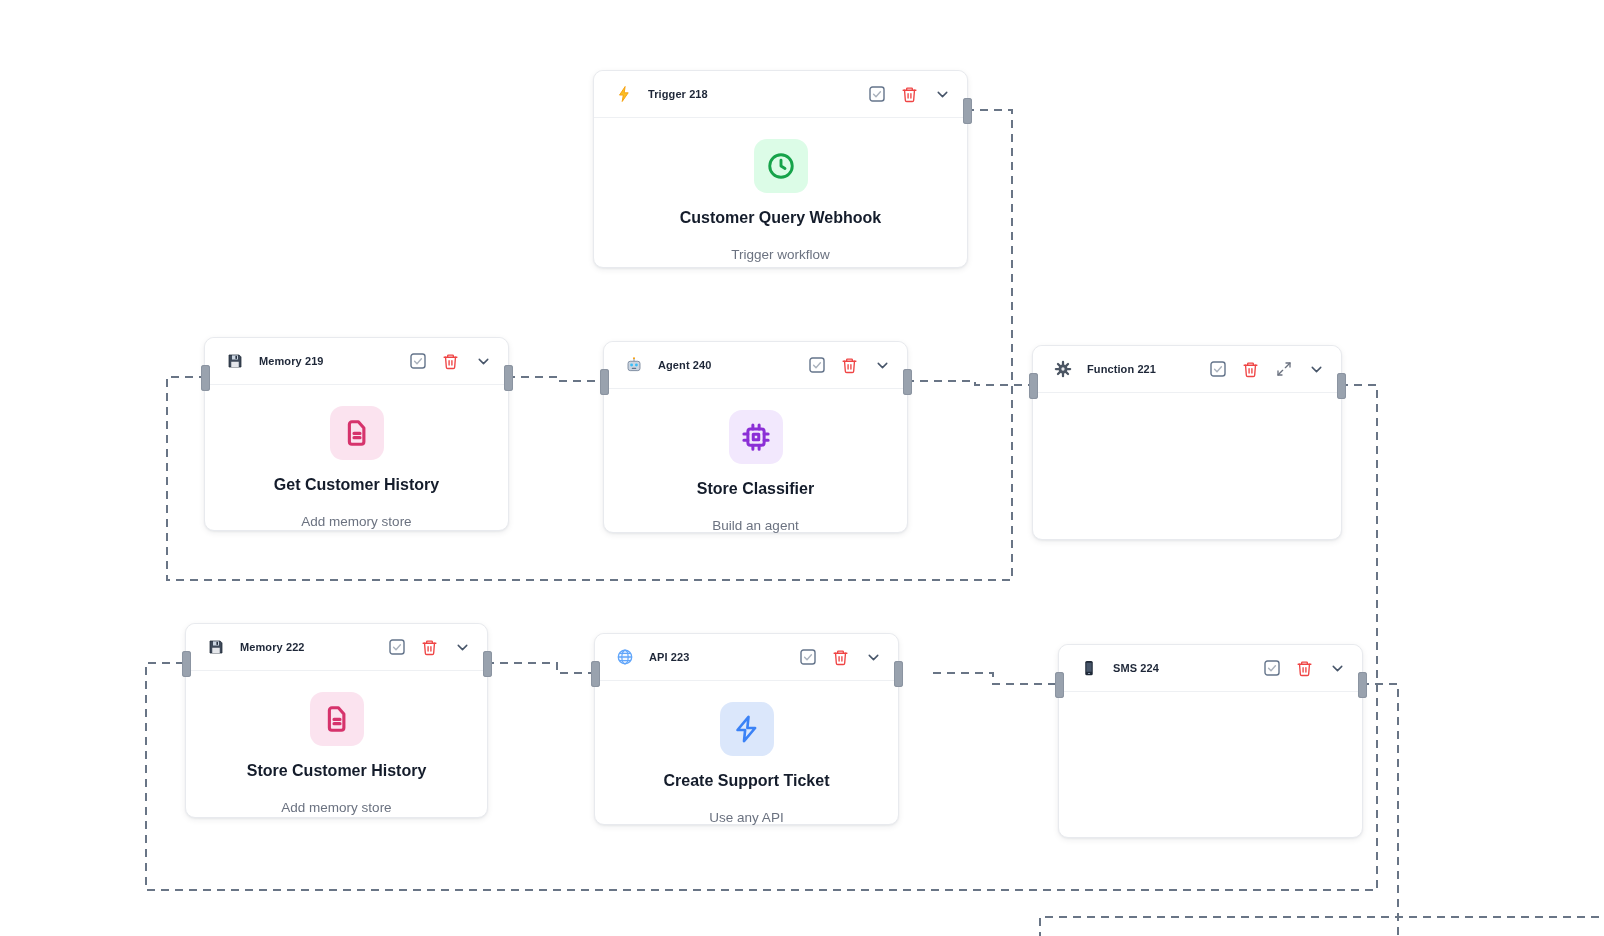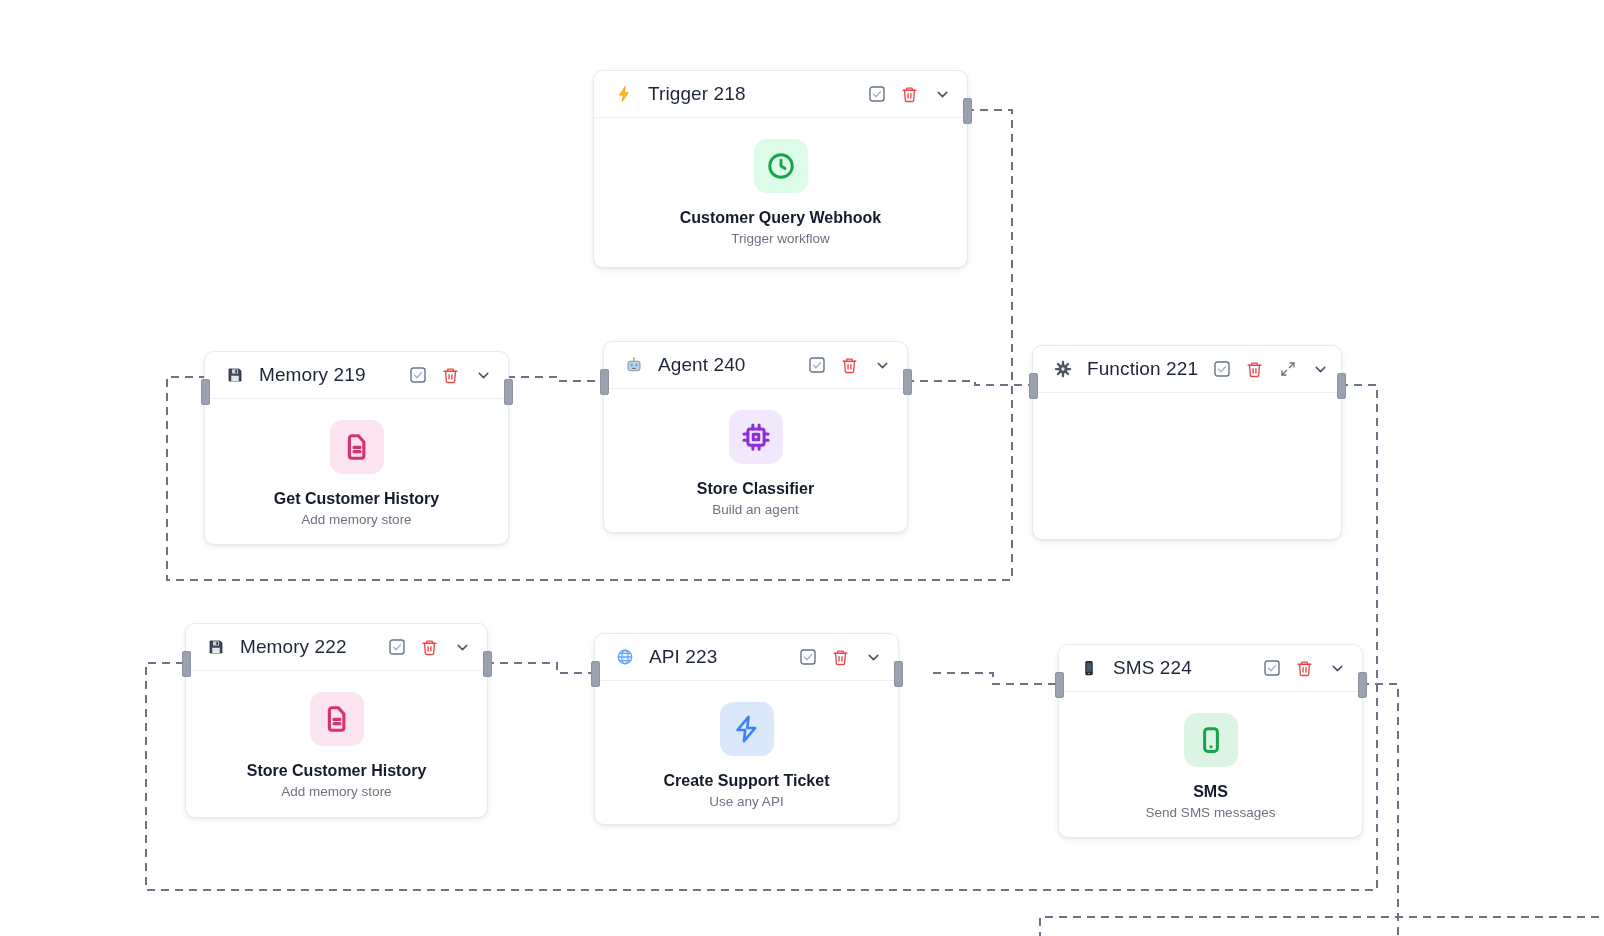--- a/index.html
+++ b/index.html
@@ -14,38 +14,38 @@
     position:absolute;background:#ffffff;border:1px solid #e8eaee;border-radius:10px;
     box-shadow:0 1px 2px rgba(16,24,40,.05),0 2px 6px rgba(16,24,40,.07);
   }
   .node-header{
     height:46px;display:flex;align-items:center;gap:15px;
     padding:0 16px 0 21px;border-bottom:1px solid #eef0f3;
     border-radius:10px 10px 0 0;background:#ffffff;
   }
   .emoji{width:18px;height:18px;display:inline-flex;flex:0 0 auto;}
   .node-title{
-    font-size:19px;font-weight:400;color:#1e2738;letter-spacing:.1px;
+    font-size:11px;font-weight:700;color:#1e2738;letter-spacing:.1px;
     flex:0 1 auto;white-space:nowrap;
   }
   .actions{margin-left:auto;display:flex;align-items:center;gap:16px;}
   .act{
     background:none;border:none;padding:0;margin:0;cursor:pointer;
     width:17px;height:17px;display:inline-flex;align-items:center;justify-content:center;
   }
   .node-body{
     display:flex;flex-direction:column;align-items:center;
     padding-top:21px;
   }
   .tile{
     width:54px;height:54px;border-radius:13px;
     display:flex;align-items:center;justify-content:center;
   }
   .body-title{margin-top:16px;font-size:16px;font-weight:700;color:#141c2b;}
-  .body-sub{margin-top:4px;font-size:13.5px;color:#6b7280;}
+  .body-sub{margin-top:20px;font-size:13.5px;color:#6b7280;}
 
   .handle{
     position:absolute;width:9px;height:26px;border-radius:3px;
     background:#99a2ae;box-shadow:inset 0 0 0 1px #8b94a1;top:27px;
   }
   .handle.left{left:-4.5px;}
   .handle.right{right:-4.5px;}
 </style>
 </head>
 <body>
@@ -101,21 +101,21 @@
             <circle cx="12" cy="12" r="9"></circle>
             <path d="M12 7.4v4.6l3.2 2"></path>
           </svg>
       </div>
       <div class="body-title">Customer Query Webhook</div>
       <div class="body-sub">Trigger workflow</div>
     </div>
     <span class="handle right"></span>
   </div>
 
-  <div class="node" style="left:204px;top:351px;width:303px;height:192px">
+  <div class="node" style="left:204px;top:337px;width:303px;height:192px">
     <div class="node-header">
       <span class="emoji">
         <svg viewBox="0 0 24 24" width="18" height="18">
             <path d="M4 4h13.5L20 6.5V20H4z" fill="#3f4a5a" stroke="#1f2937" stroke-width="1"></path>
             <rect x="8" y="4.5" width="8" height="5.5" fill="#cbd5e1"></rect>
             <rect x="12.6" y="5.2" width="2" height="4" fill="#1f2937"></rect>
             <rect x="7" y="13" width="10" height="7" fill="#e5e7eb"></rect>
           </svg>
       </span>
       <span class="node-title">Memory 219</span>
@@ -375,27 +375,17 @@
               <path d="M10 11v6M14 11v6"></path>
             </svg>
         </button>
         <button class="act">
           <svg viewBox="0 0 24 24" width="17" height="17" fill="none" stroke="#475569" stroke-width="2.1" stroke-linecap="round" stroke-linejoin="round">
               <path d="M6 9l6 6 6-6"></path>
             </svg>
         </button>
       </span>
     </div>
-    <div class="node-body">
-      <div class="tile" style="background:#dcf5e3">
-        <svg viewBox="0 0 24 24" width="30" height="30" fill="none" stroke="#16a34a" stroke-width="2.4" stroke-linecap="round" stroke-linejoin="round">
-            <rect x="6.9" y="2.9" width="10.2" height="18.2" rx="2.6"></rect>
-            <path d="M12 17.4h.01"></path>
-          </svg>
-      </div>
-      <div class="body-title">SMS</div>
-      <div class="body-sub">Send SMS messages</div>
-    </div>
     <span class="handle left"></span>
     <span class="handle right"></span>
   </div>
 
 </div>
 
 </body></html>

